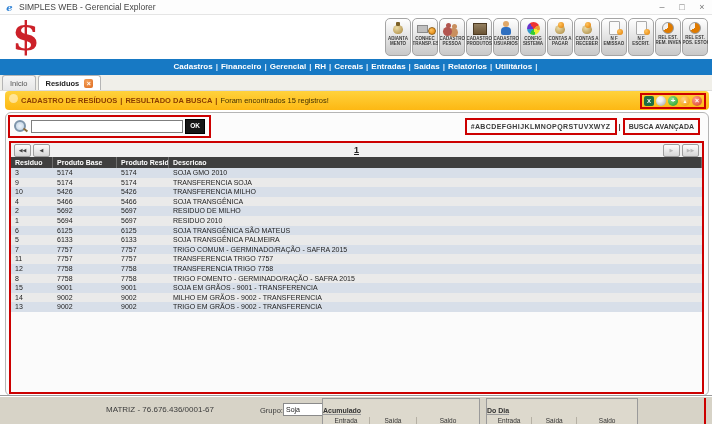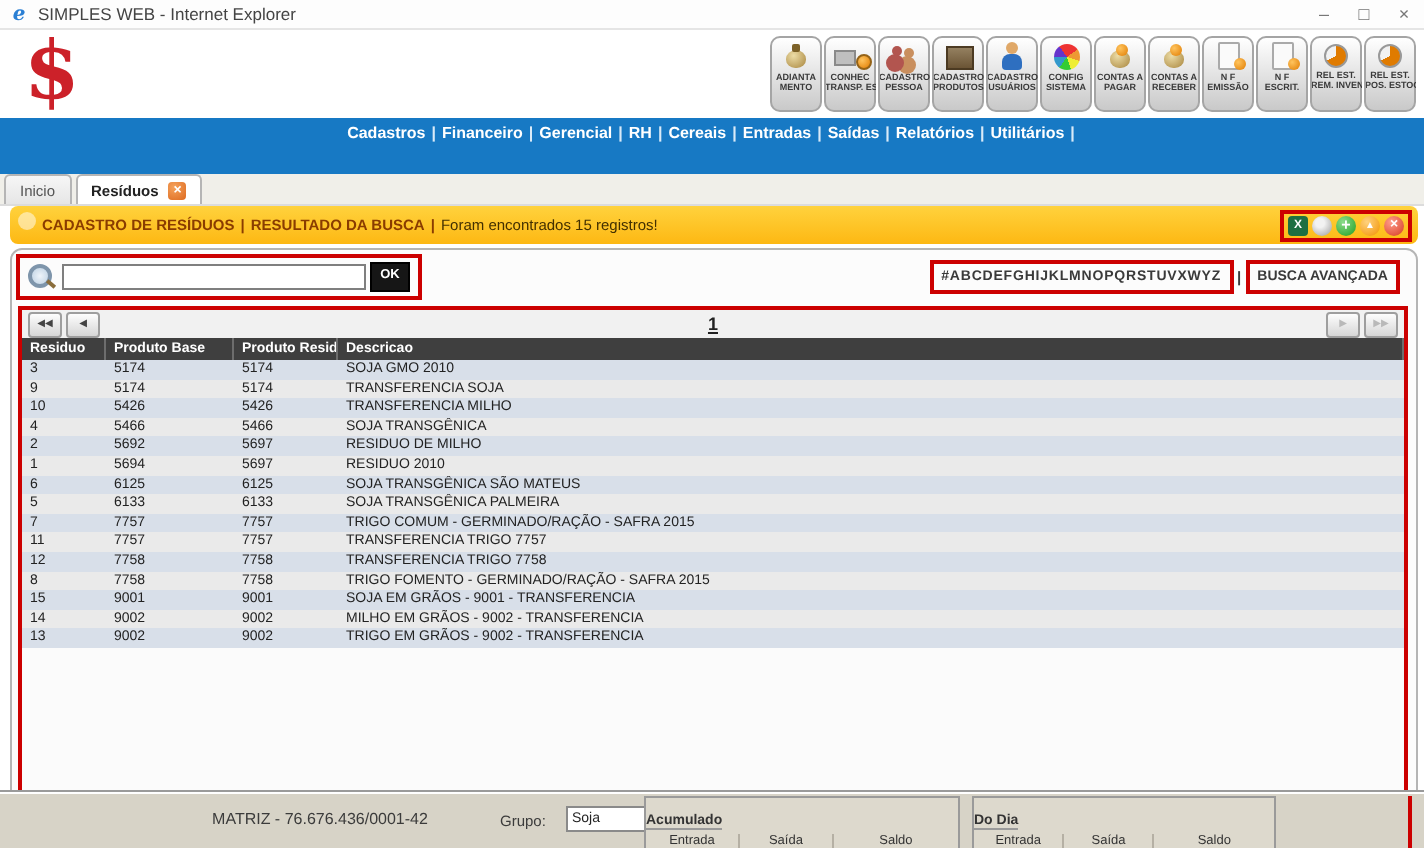--- a/index.html
+++ b/index.html
@@ -32,21 +32,21 @@
   .ic-person::before{content:"";position:absolute;left:6px;top:0;width:6px;height:6px;border-radius:50%;background:#e0a868;}
   .ic-person::after{content:"";position:absolute;left:4px;top:6px;width:10px;height:8px;border-radius:4px 4px 2px 2px;background:#2e6fc0;}
   .ic-palette{width:13px;height:13px;border-radius:50%;margin-top:1px;
               background:conic-gradient(#e33 0 15%,#e93 15% 30%,#ee3 30% 45%,#3c3 45% 60%,#39c 60% 75%,#63c 75% 90%,#e33 90%);}
   .ic-doc::before{content:"";position:absolute;left:4px;top:0px;width:9px;height:12px;background:#fafafa;border:1px solid #aaa;border-radius:1px;}
   .ic-pie{width:12px;height:12px;border-radius:50%;margin-top:1px;border:1px solid #999;box-sizing:border-box;
           background:conic-gradient(#e07b00 0 68%,#f2f2f2 68% 100%);}
   .badge::after{content:"";position:absolute;right:0;bottom:0;width:6px;height:6px;border-radius:50%;
                 background:radial-gradient(circle at 35% 35%,#ffc45e,#e07b00);}
   
-  .menubar{height:28px;background:#1779c4;color:#fff;text-align:center;line-height:16px;font-size:8px;font-weight:bold;}
+  .menubar{height:16px;background:#1779c4;color:#fff;text-align:center;line-height:16px;font-size:8px;font-weight:bold;}
   .menu-item{margin:0 1px;cursor:pointer;}
   .menu-sep{margin:0 2px;color:#d9eaf8;}
   
   .tabbar{height:15px;background:#f0efe9;display:flex;align-items:flex-end;padding-left:2px;border-bottom:1px solid #dcdcdc;}
   .tab{display:inline-flex;align-items:center;height:14px;padding:0 7px;border:1px solid #b5b5b5;border-bottom:none;
        border-radius:3px 3px 0 0;background:linear-gradient(#f6f6f6,#e6e6e6);font-size:7.5px;color:#555;margin-right:2px;}
   .tab.active{background:#fff;color:#222;font-weight:bold;}
   .tab-close{width:9px;height:9px;margin-left:5px;background:radial-gradient(circle at 35% 30%,#f5a25c,#dd6a1f);
              border-radius:2px;color:#fff;font-size:7px;line-height:9px;text-align:center;font-weight:bold;}
   
@@ -114,21 +114,21 @@
   .hc{padding-left:4px;box-sizing:border-box;border-right:1px solid #6d6d6d;overflow:hidden;white-space:nowrap;}
   .c0{width:42px;flex:none;}.c1{width:64px;flex:none;}.c2{width:52px;flex:none;}.c3{flex:1;}
   .trow{display:flex;height:9.6px;line-height:9.6px;font-size:7px;color:#222;}
   .trow.odd{background:#d8dfe9;}
   .trow.even{background:#eaeaea;}
   .tcell{padding-left:4px;box-sizing:border-box;overflow:hidden;white-space:nowrap;}
   
   .statusbar{position:absolute;left:0;bottom:0;width:712px;height:27px;background:#d7d3c7;
              border-top:1px solid #fff;box-shadow:0 -1px 0 #9a9a9a;}
   .matriz{position:absolute;left:55px;top:8px;width:210px;text-align:center;font-size:8px;color:#3b3b3b;}
-  .grupo-label{position:absolute;left:250px;top:9px;font-size:7.5px;color:#3b3b3b;}
+  .grupo-label{position:absolute;left:260px;top:9px;font-size:7.5px;color:#3b3b3b;}
   .grupo-select{position:absolute;left:283px;top:6px;width:62px;height:13px;background:#fff;border:1px solid #8a8a8a;
                 display:flex;align-items:center;box-sizing:border-box;}
   .grupo-value{flex:1;font-size:7px;color:#222;padding-left:2px;}
   .dd-btn{width:11px;height:11px;background:linear-gradient(#f2f2f2,#cfcfcf);border-left:1px solid #8a8a8a;
           font-size:5px;text-align:center;line-height:11px;color:#333;}
   .stats{position:absolute;top:1px;border:1px solid #9a9a9a;background:#ddd9cd;box-sizing:border-box;}
   .stats.acum{left:322px;width:158px;}
   .stats.dodia{left:486px;width:152px;}
   .st-title{font-size:7px;font-weight:bold;color:#333;text-align:center;height:8px;line-height:8px;border-bottom:1px solid #9a9a9a;}
   .st-cols,.st-vals{display:flex;}
@@ -136,21 +136,21 @@
   .st-c:first-child,.st-v:first-child{border-left:none;}
   .st-c{text-align:center;height:8px;line-height:8px;border-bottom:1px solid #b5b0a4;}
   .stats .wide{flex:1.35;}
   .red-edge{position:absolute;right:6px;bottom:0;width:2px;height:26px;background:#cc0000;}
 </style>
 </head>
 <body>
 
 <div class="titlebar">
   <span class="ie-ic">e</span>
-  <span class="wtitle">SIMPLES WEB - Internet Explorer</span>
+  <span class="wtitle">SIMPLES WEB - Gerencial Explorer</span>
   <span class="wctrls">
     <span class="wctrl">–</span>
     <span class="wctrl">□</span>
     <span class="wctrl">×</span>
   </span>
 </div>
 
 <div class="header">
   <div class="logo">
     <span class="dollar">$</span>
@@ -372,21 +372,21 @@
               <div class="tcell c3">TRIGO EM GRÃOS - 9002 - TRANSFERENCIA</div>
             </div>
           </div>
       </div>
 
     </div>
   </div>
 </div>
 
 <div class="statusbar">
-  <span class="matriz">MATRIZ  -  76.676.436/0001-42</span>
+  <span class="matriz">MATRIZ  -  76.676.436/0001-67</span>
   <span class="grupo-label">Grupo:</span>
   <span class="grupo-select">
     <span class="grupo-value">Soja</span>
     <span class="dd-btn">▼</span>
   </span>
   <span class="stats acum">
     <span class="st-title">Acumulado</span>
     <span class="st-cols">
         <span class="st-c">Entrada</span>
         <span class="st-c">Saída</span>

